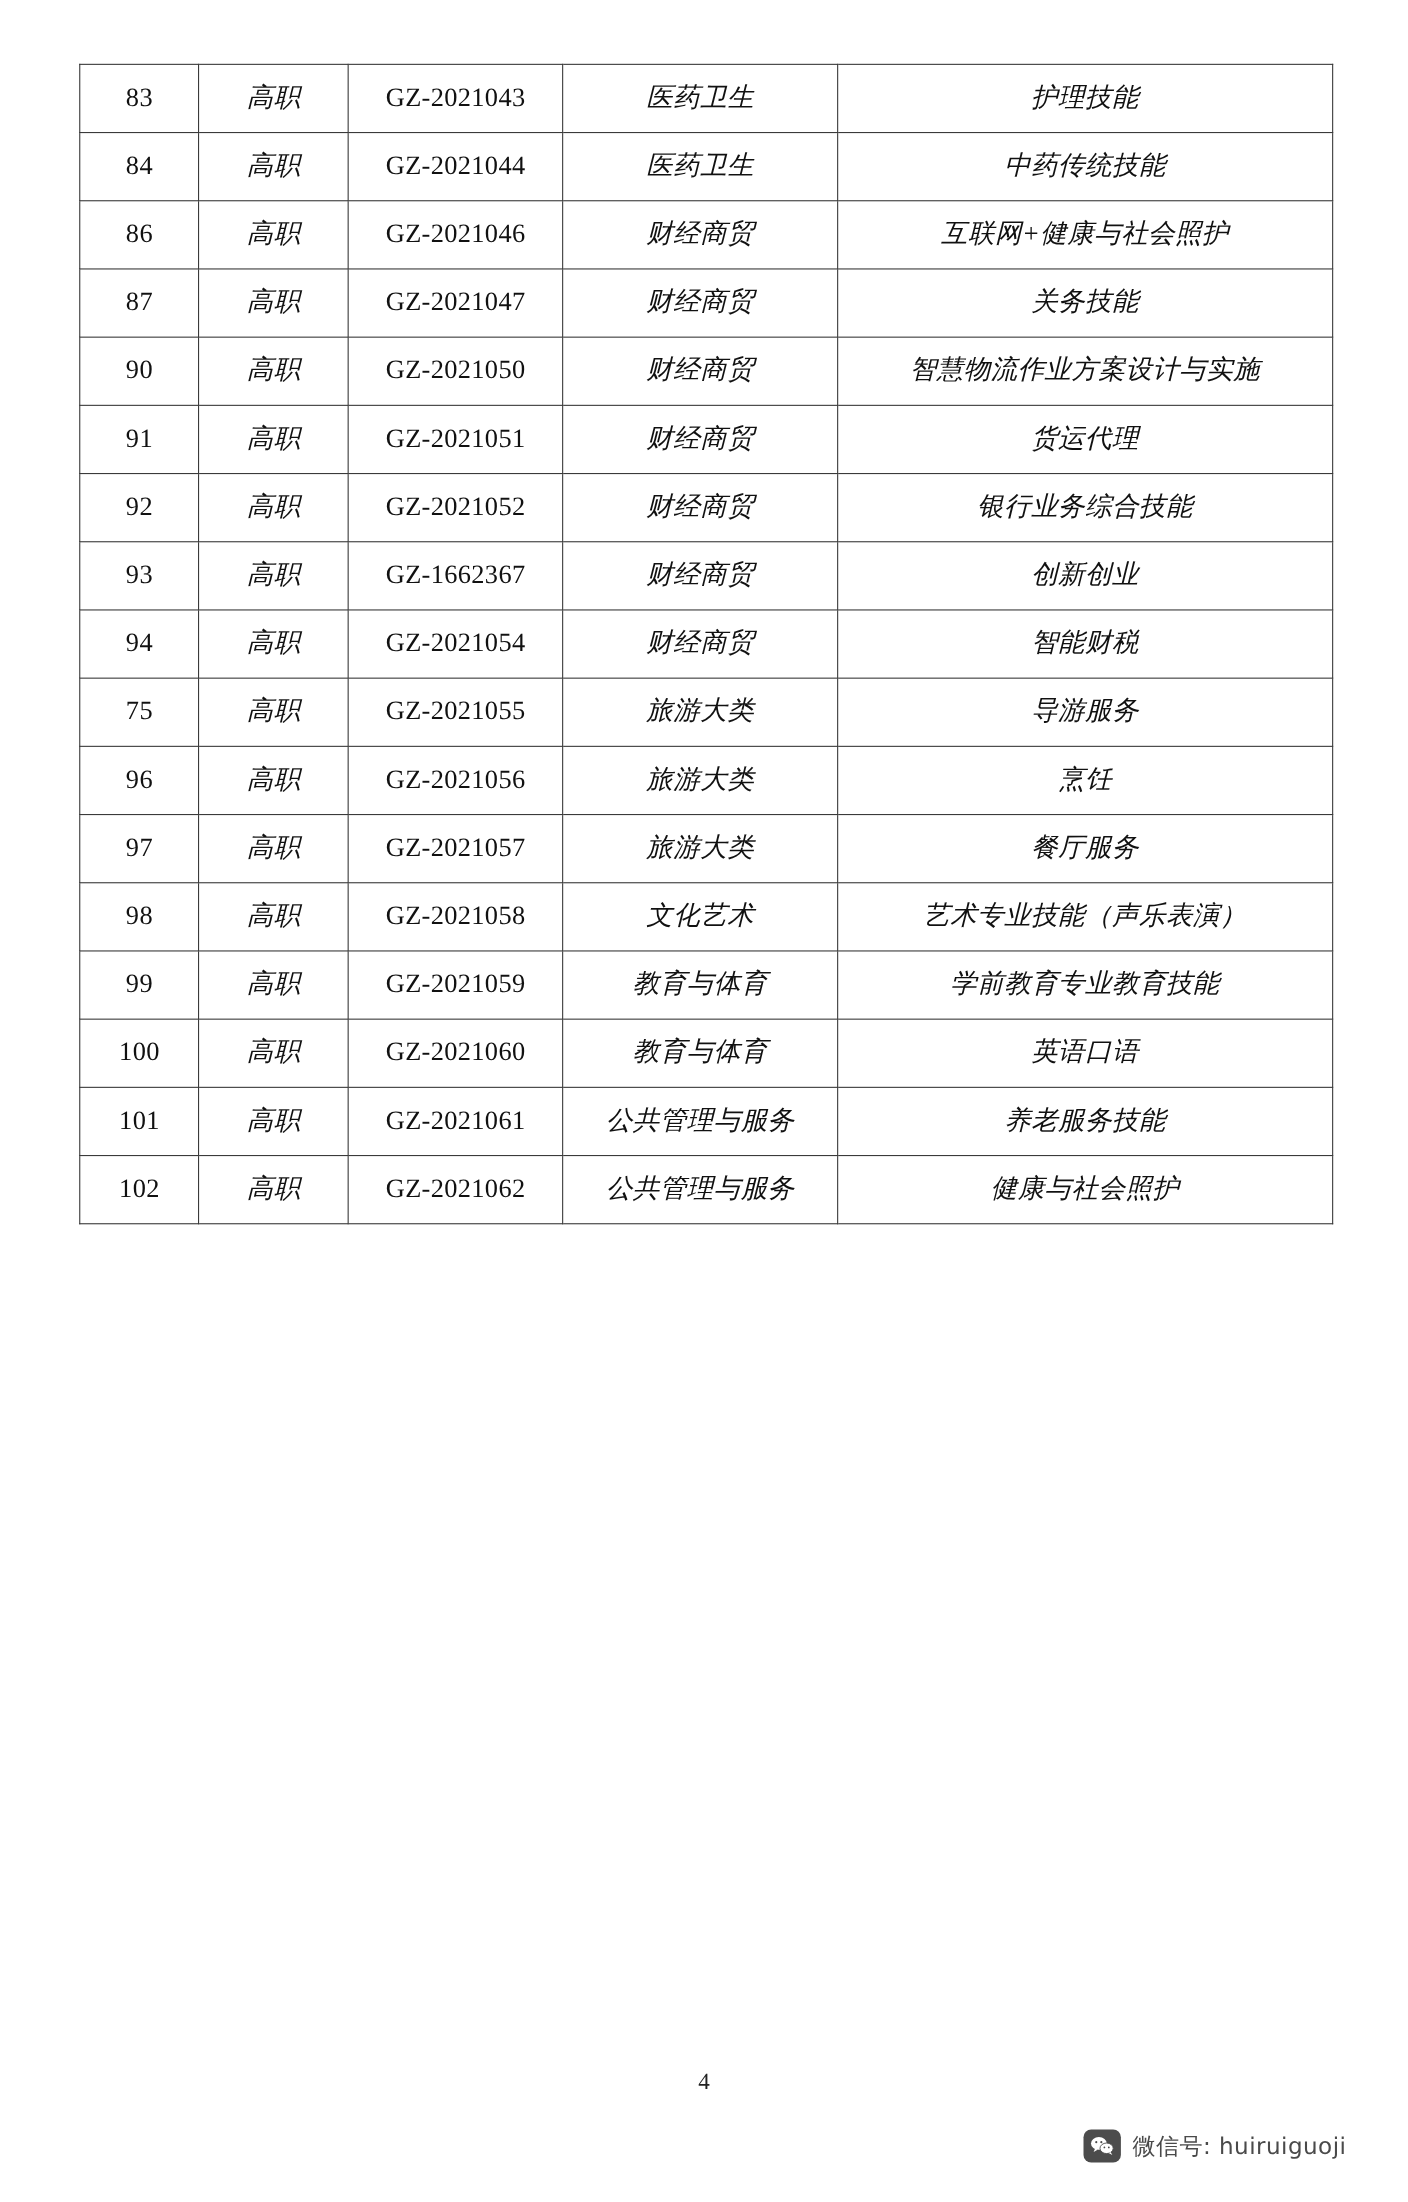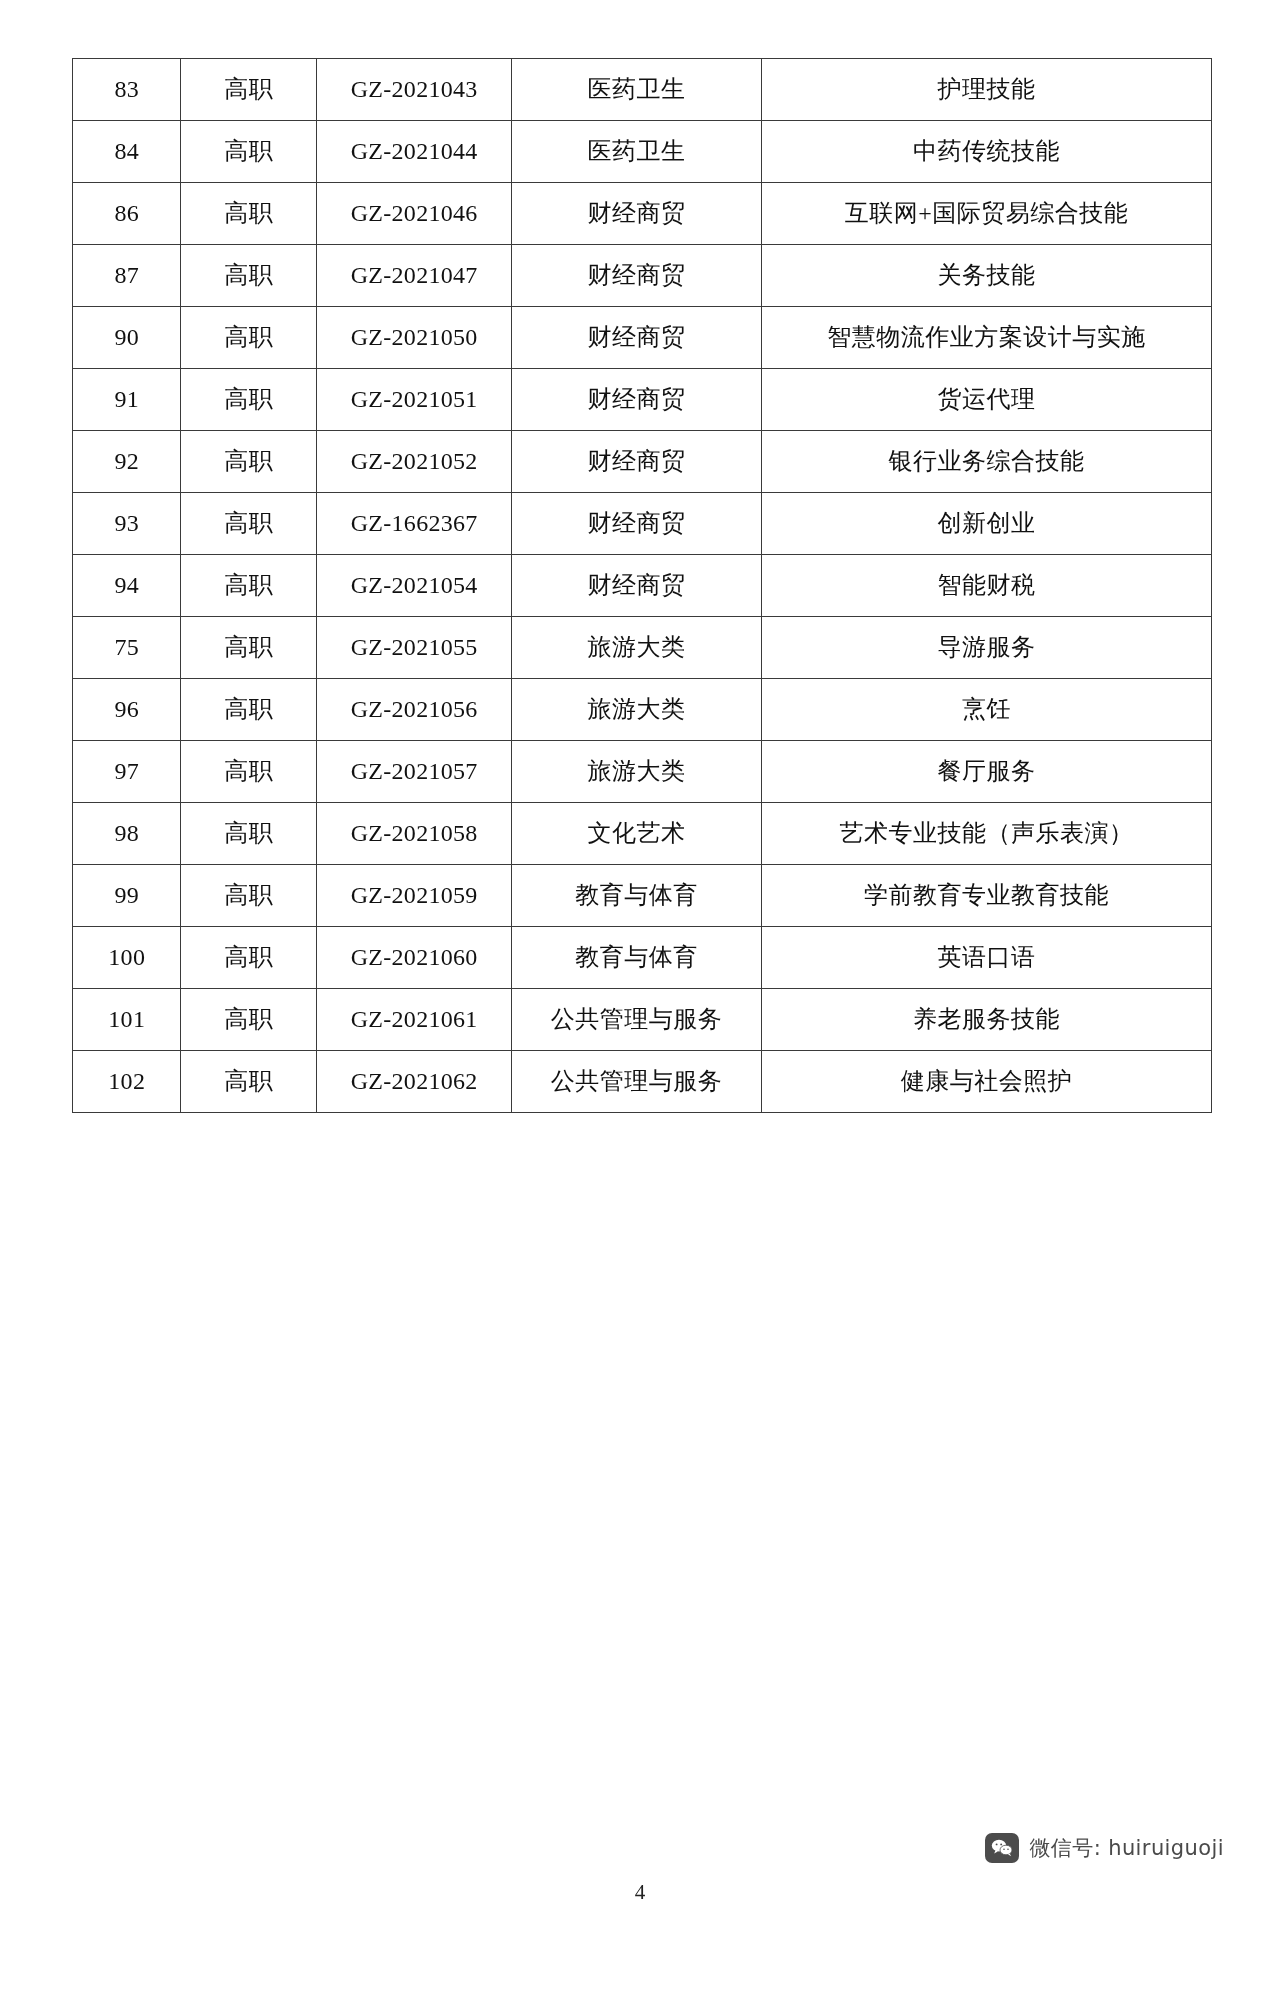--- a/index.html
+++ b/index.html
@@ -44,40 +44,41 @@
   }
   .col-no    { width: 100px; }
   .col-level { width: 125px; }
   .col-code  { width: 180px; }
   .col-cat   { width: 230px; }
   .col-name  { width: 415px; }
   .cn {
     font-family: "DejaVu Sans", sans-serif;
     font-size: 23px;
     letter-spacing: 0.5px;
+    font-style: italic;
   }
   .code {
     font-family: "Liberation Serif", serif;
     font-size: 24px;
     letter-spacing: 0.3px;
   }
   .page-number {
     position: absolute;
     left: 0;
     right: 0;
     top: 1880px;
     text-align: center;
     font-size: 21px;
     font-family: "Liberation Serif", serif;
     color: #222;
   }
   .footer-watermark {
     position: absolute;
     right: 56px;
-    top: 1833px;
+    top: 1936px;
     display: flex;
     align-items: center;
     gap: 10px;
     color: #4a4a4a;
     font-size: 21px;
     font-family: "DejaVu Sans", sans-serif;
   }
   .wechat-badge {
     width: 34px;
     height: 30px;
@@ -119,21 +120,21 @@
           <td class="cn">高职</td>
           <td class="code">GZ-2021044</td>
           <td class="cn">医药卫生</td>
           <td class="cn">中药传统技能</td>
         </tr>
         <tr>
           <td class="code">86</td>
           <td class="cn">高职</td>
           <td class="code">GZ-2021046</td>
           <td class="cn">财经商贸</td>
-          <td class="cn">互联网+国际贸易综合技能</td>
+          <td class="cn">互联网+健康与社会照护</td>
         </tr>
         <tr>
           <td class="code">87</td>
           <td class="cn">高职</td>
           <td class="code">GZ-2021047</td>
           <td class="cn">财经商贸</td>
           <td class="cn">关务技能</td>
         </tr>
         <tr>
           <td class="code">90</td>

